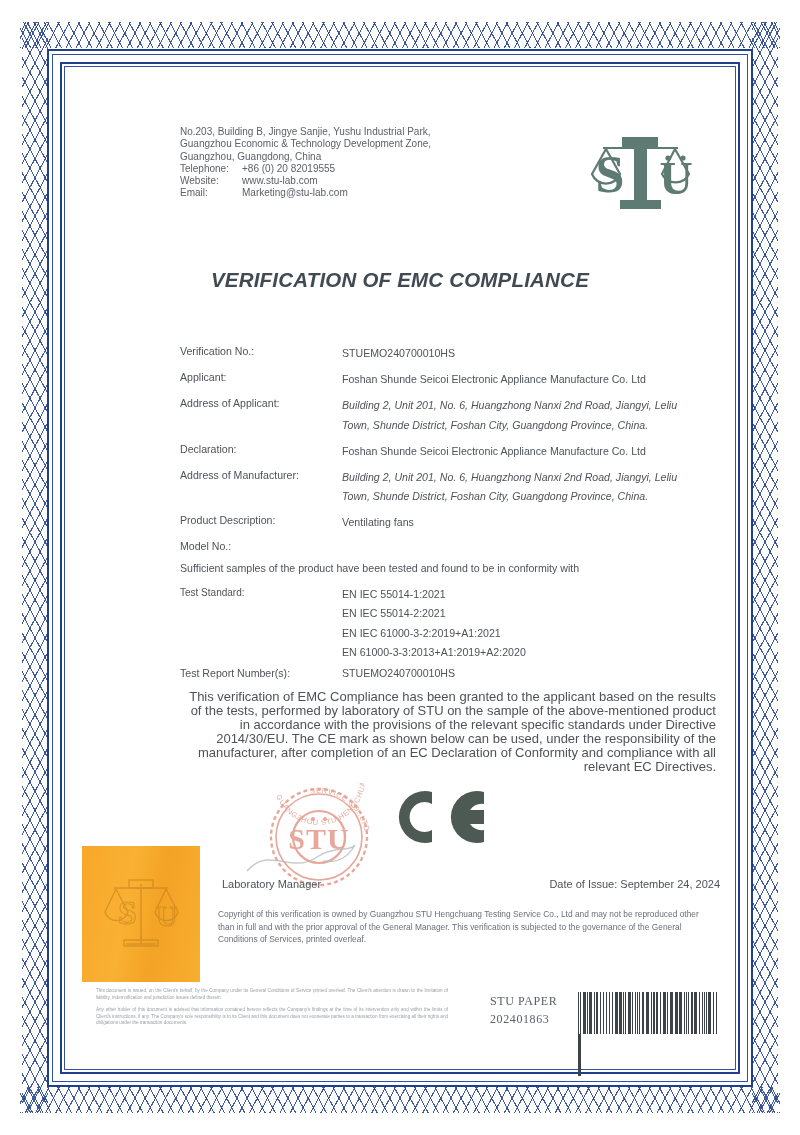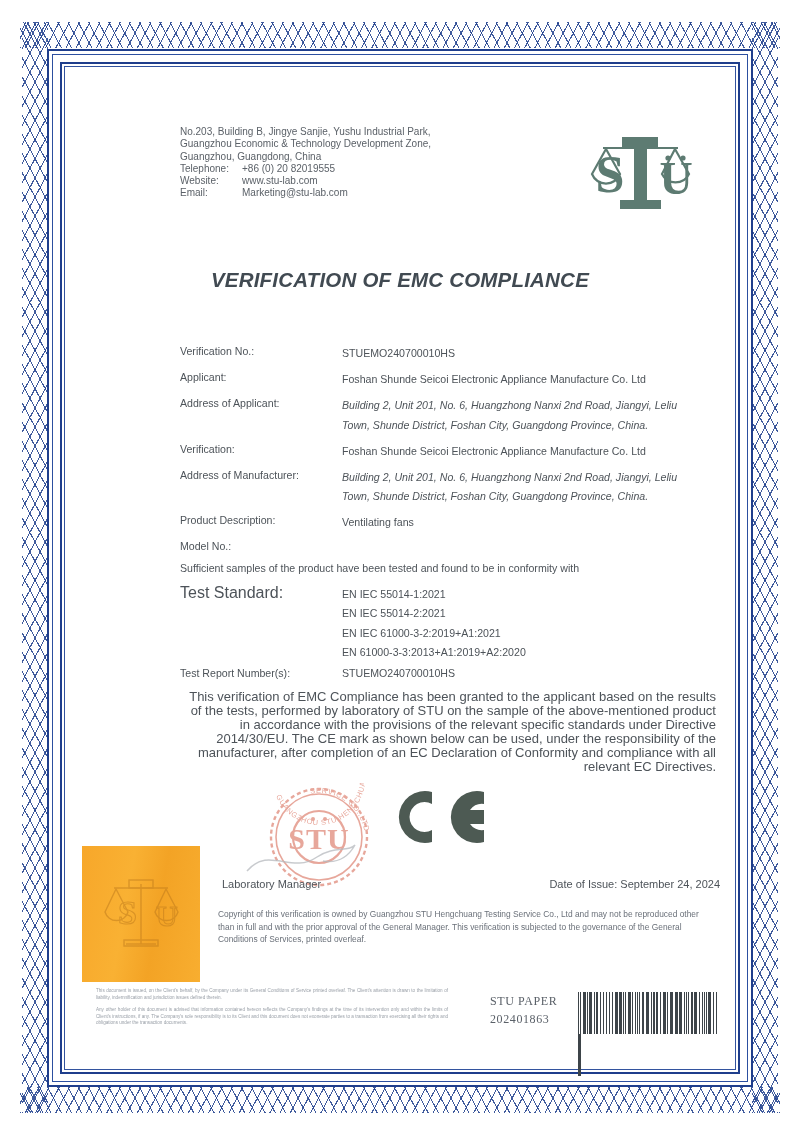--- a/index.html
+++ b/index.html
@@ -69,21 +69,21 @@
   .row{display:flex;align-items:flex-start;margin-bottom:6.5px;}
   .row .lbl{width:162px;flex:none;font-size:10.6px;color:#4d5359;line-height:15px;}
   .row .val{flex:1;font-size:10.6px;color:#4d5359;line-height:19.5px;}
   .row .val .l2{display:block;font-style:italic;}
 
   .fullline{
     font-size:10.6px;color:#4d5359;line-height:15px;margin:3px 0 9px 0;
   }
 
   .std-row{display:flex;align-items:flex-start;margin-top:2px;}
-  .std-row .lbl{width:162px;flex:none;font-size:16px;color:#4d5359;line-height:15px;}
+  .std-row .lbl{width:162px;flex:none;font-size:10px;color:#4d5359;line-height:15px;}
   .std-list{flex:1;}
   .std-list div{font-size:10.6px;color:#4d5359;line-height:19.5px;}
 
   .para{
     position:absolute;left:180px;top:690px;width:536px;
     font-size:13px;line-height:14.1px;color:#4d5359;text-align:right;
   }
 
   .ce-mark{position:absolute;left:398px;top:786px;width:92px;height:62px;}
 
@@ -193,21 +193,21 @@
 
       <div class="row">
         <div class="lbl">Address of Applicant:</div>
         <div class="val">
           <span class="l2">Building 2, Unit 201, No. 6, Huangzhong Nanxi 2nd Road, Jiangyi, Leliu</span>
           <span class="l2">Town, Shunde District, Foshan City, Guangdong Province, China.</span>
         </div>
       </div>
 
       <div class="row">
-        <div class="lbl">Verification:</div>
+        <div class="lbl">Declaration:</div>
         <div class="val">Foshan Shunde Seicoi Electronic Appliance Manufacture Co. Ltd</div>
       </div>
 
       <div class="row">
         <div class="lbl">Address of Manufacturer:</div>
         <div class="val">
           <span class="l2">Building 2, Unit 201, No. 6, Huangzhong Nanxi 2nd Road, Jiangyi, Leliu</span>
           <span class="l2">Town, Shunde District, Foshan City, Guangdong Province, China.</span>
         </div>
       </div>

